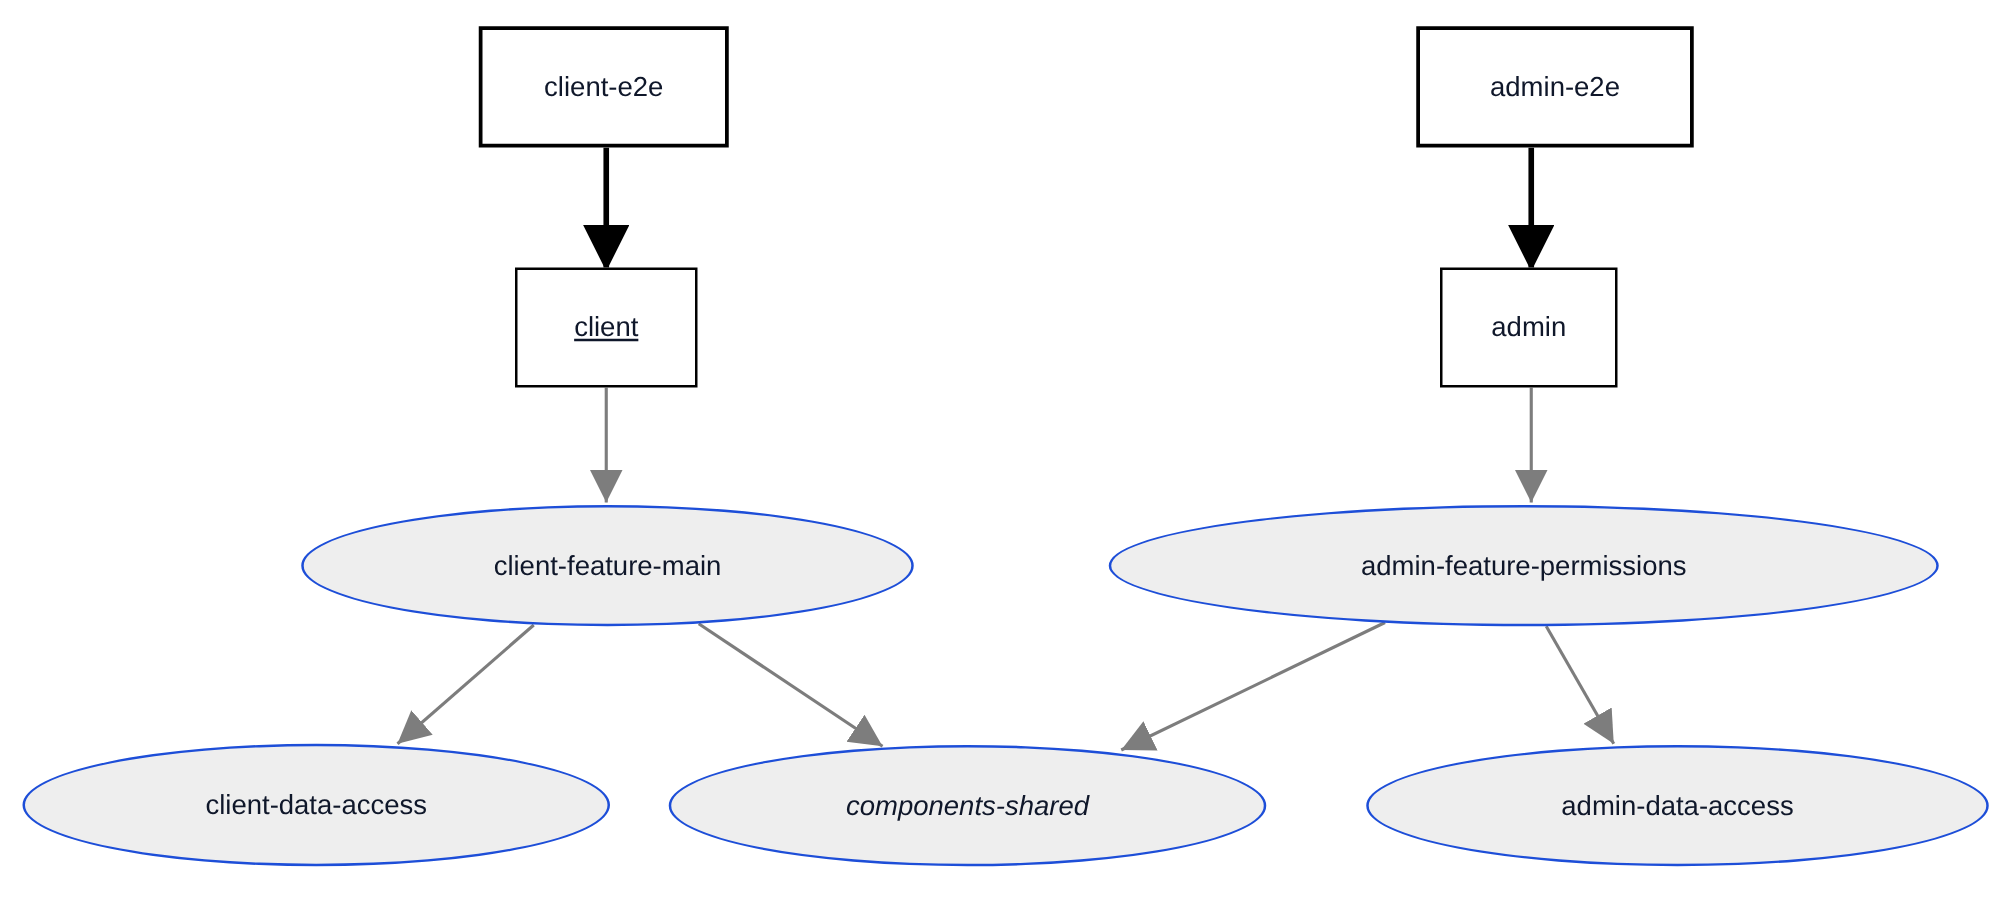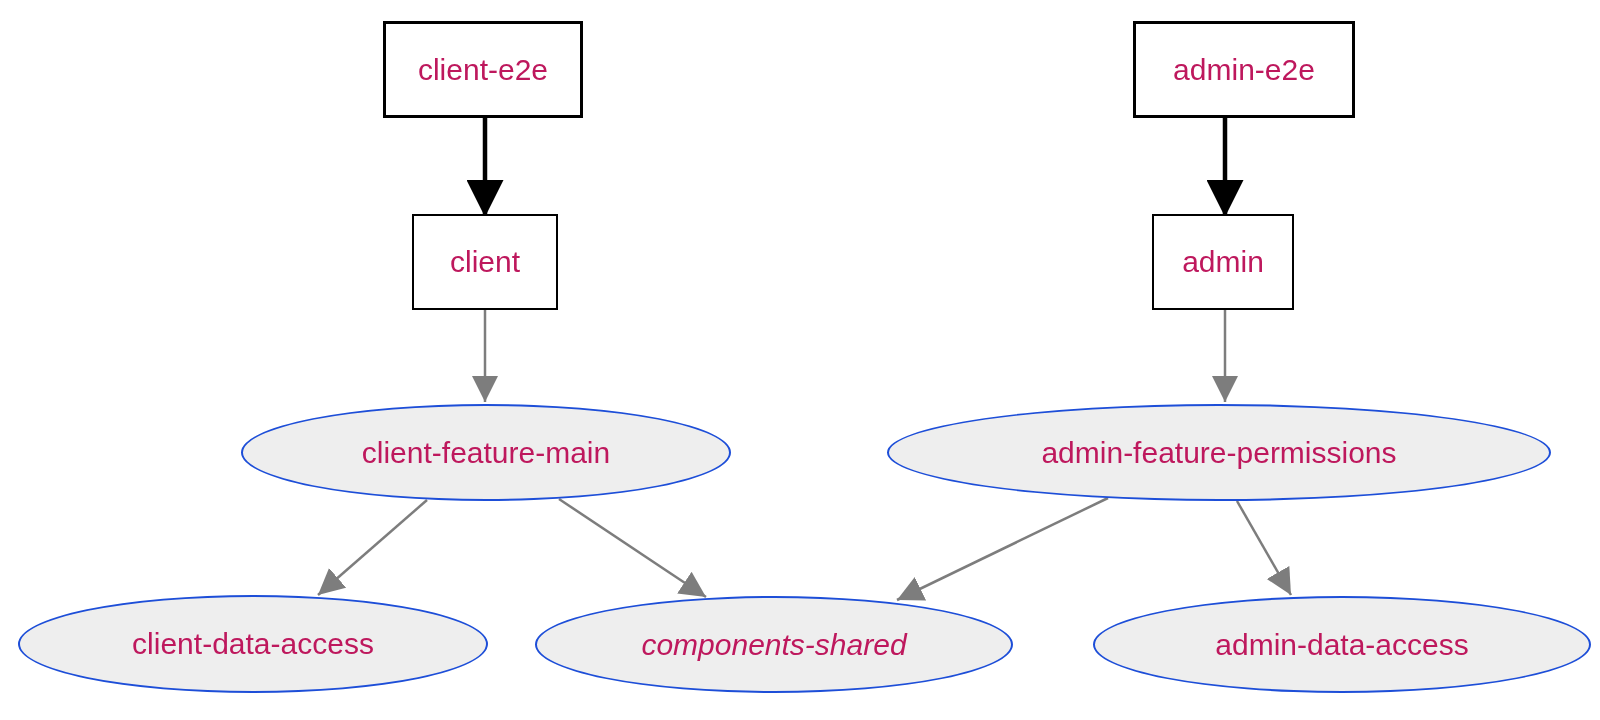--- a/index.html
+++ b/index.html
@@ -16,23 +16,23 @@
     left: 0; top: 0;
     width: 1600px; height: 720px;
     pointer-events: none;
   }
   .node {
     position: absolute;
     display: flex;
     align-items: center;
     justify-content: center;
     box-sizing: border-box;
-    font-size: 30px;
+    font-size: 22px;
     line-height: 1;
-    color: #be185d;
+    color: #0f172a;
     white-space: nowrap;
   }
   .node.rect {
     background: #ffffff;
     border: 2px solid #000000;
   }
   .node.rect.bold {
     border-width: 3px;
   }
   .node.ellipse {
@@ -69,21 +69,21 @@
   </svg>
 
   <div class="node rect bold" style="left:383px; top:21px; width:200px; height:97px;">
     <span>client-e2e</span>
   </div>
 
   <div class="node rect bold" style="left:1113px; top:21px; width:222px; height:97px;margin-left:20px;">
     <span>admin-e2e</span>
   </div>
 
-  <div class="node rect" style="left:412px; top:214px; width:146px; height:96px;">
+  <div class="node rect" style="left:412px; top:214px; width:146px; height:96px;text-decoration:underline;">
     <span>client</span>
   </div>
 
   <div class="node rect" style="left:1152px; top:214px; width:142px; height:96px;">
     <span>admin</span>
   </div>
 
   <div class="node ellipse" style="left:241px; top:404px; width:490px; height:97px;">
     <span>client-feature-main</span>
   </div>

